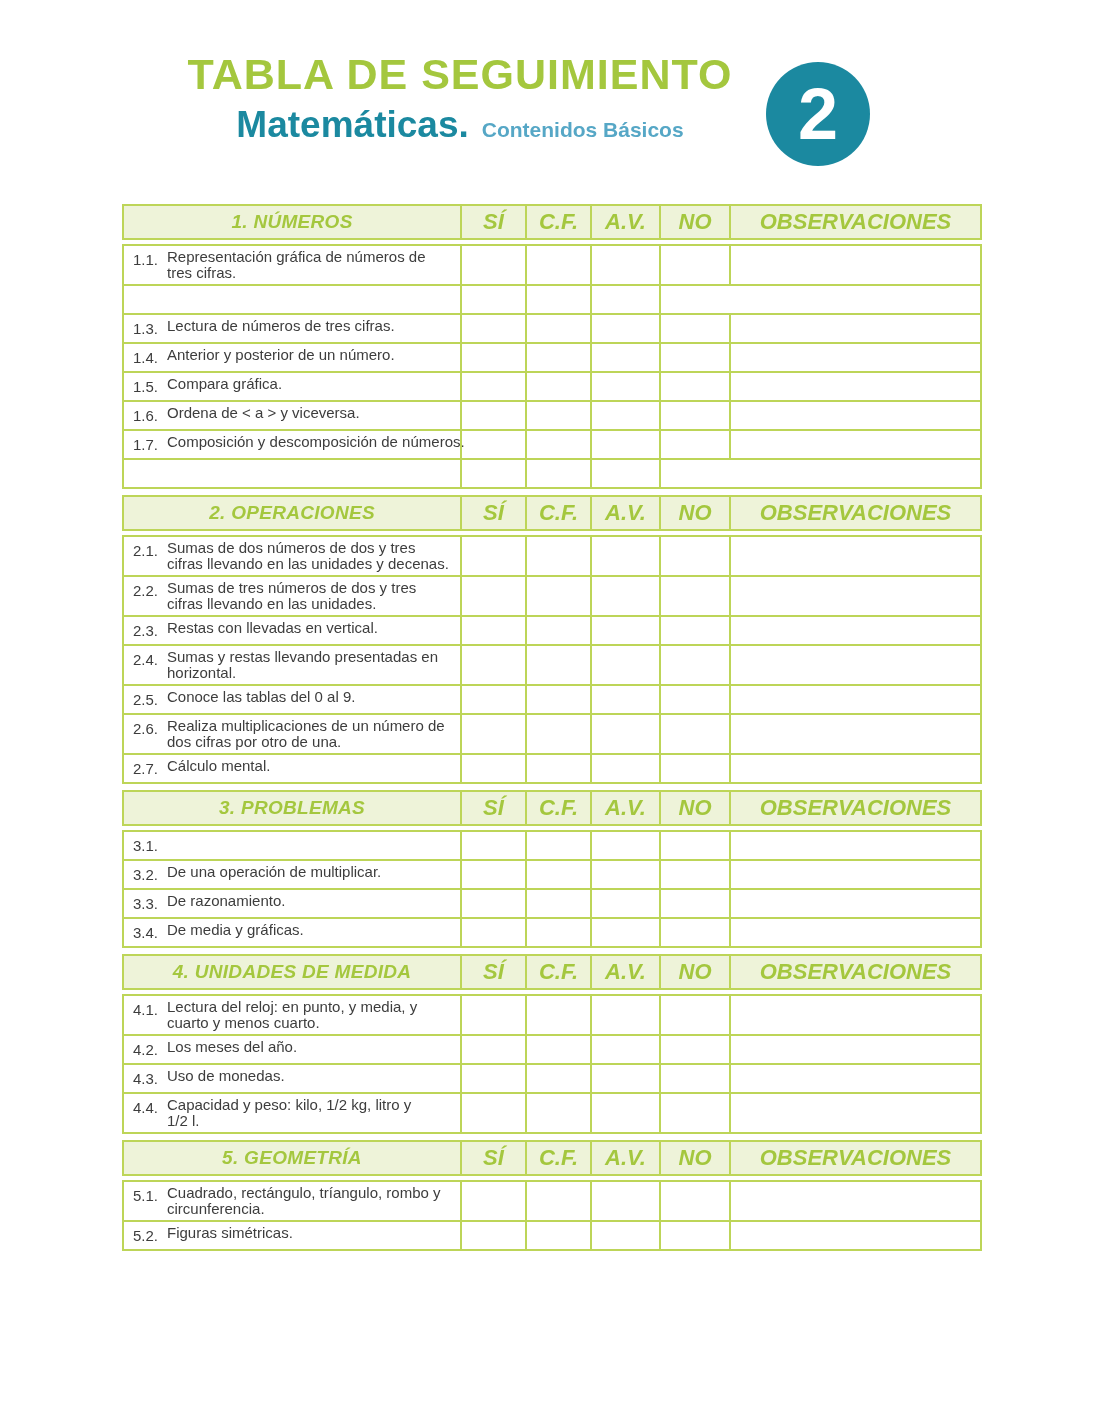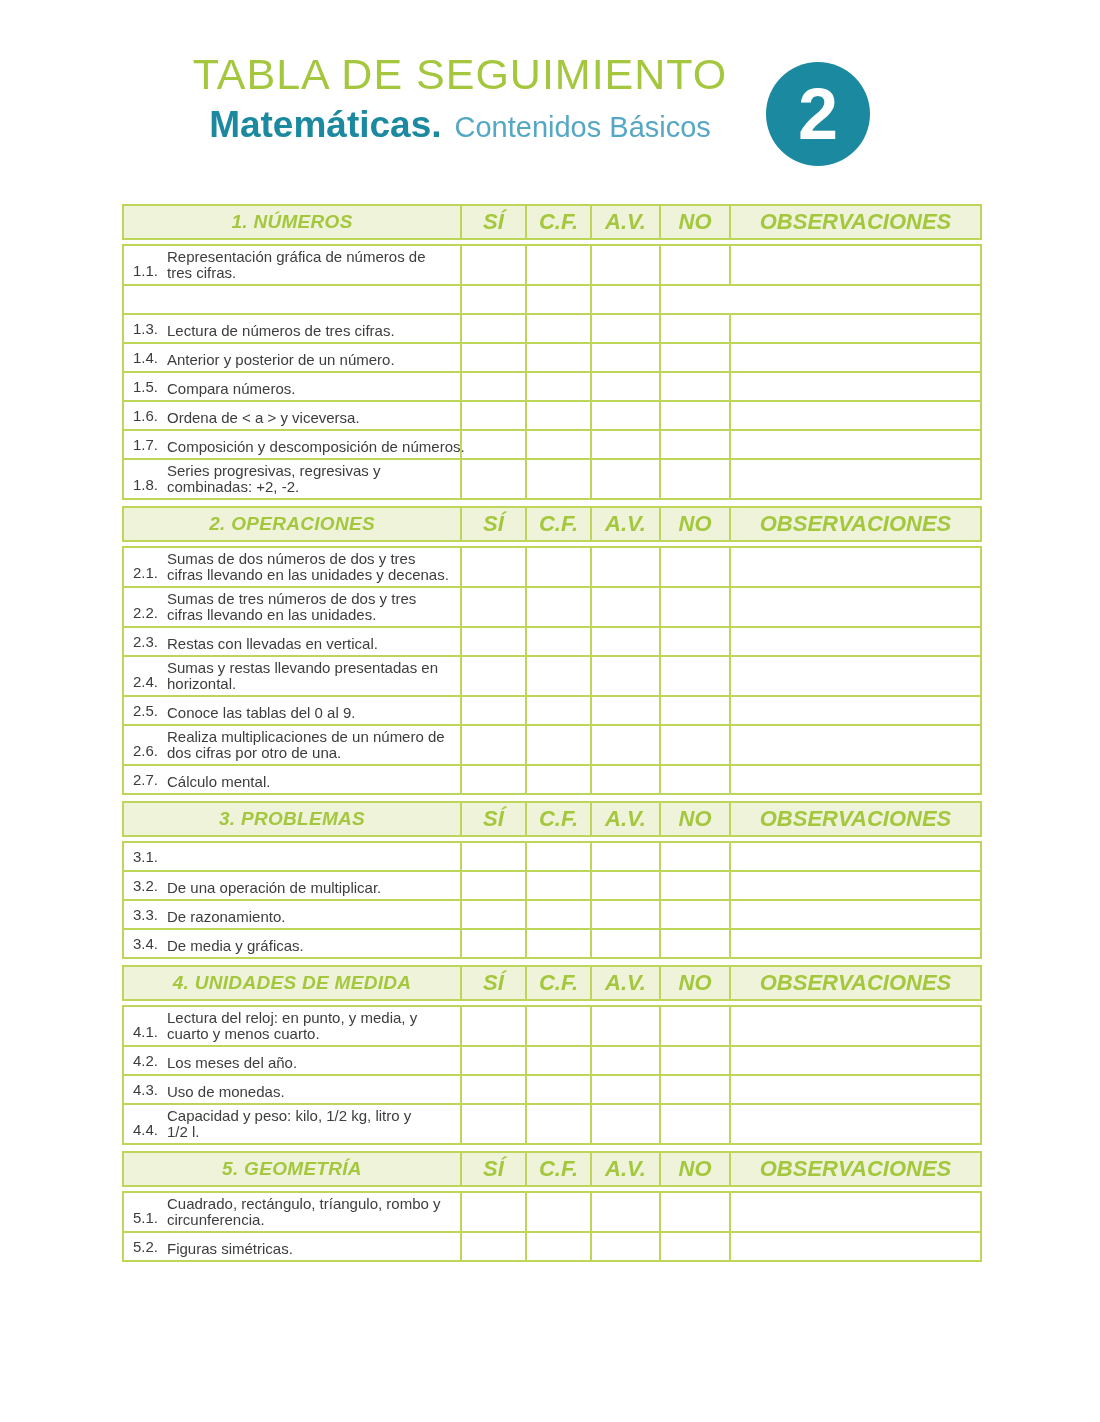--- a/index.html
+++ b/index.html
@@ -10,46 +10,46 @@
     --lblue:#56a7c6;
     --text:#3d3d3d;
   }
   html,body{margin:0;padding:0;background:#fff;}
   body{font-family:"Liberation Sans", sans-serif;}
   .page{position:relative;width:1100px;height:1422px;background:#fff;overflow:hidden;}
 
   
   .header{position:absolute;left:0;top:0;width:100%;height:204px;}
   .title-block{position:absolute;left:130px;top:52px;width:660px;text-align:center;}
-  .main-title{margin:0;font-size:43px;font-weight:normal;color:var(--accent,#a4c73e);
+  .main-title{margin:0;font-size:43px;font-weight:bold;color:var(--accent,#a4c73e);
               letter-spacing:1px;line-height:1.05;}
   .subtitle-line{margin-top:7px;display:flex;align-items:baseline;justify-content:center;gap:13px;text-align:center;}
   .subject{font-size:37px;font-weight:bold;color:var(--teal,#1b89a0);}
-  .subtitle-text{font-size:29px;font-weight:normal;color:var(--lblue,#56a7c6);}
+  .subtitle-text{font-size:21px;font-weight:bold;color:var(--lblue,#56a7c6);}
   .badge{position:absolute;left:766px;top:62px;width:104px;height:104px;border-radius:50%;
          background:var(--teal,#1b89a0);display:flex;align-items:center;justify-content:center;}
   .badge span{color:#fff;font-size:72px;font-weight:bold;line-height:1;}
 
   
   .table-area{position:absolute;left:122px;top:204px;width:860px;}
   .sec{margin-bottom:6px;}
   .sec-head,.row{display:grid;grid-template-columns:336px 65px 65px 69px 70px auto;}
   .sec-head{border:2px solid var(--border,#bdd558);background:var(--headbg,#eef3d9);
             height:36px;box-sizing:border-box;margin-bottom:4px;font-style:italic;}
   .sec-head > div{display:flex;align-items:center;justify-content:center;box-sizing:border-box;}
   .sec-head > div + div{border-left:2px solid var(--border,#bdd558);}
   .sec-title{font-size:19px;font-weight:bold;color:var(--accent,#a4c73e);letter-spacing:0.3px;}
   .col-label{font-size:22px;font-weight:bold;color:var(--accent,#a4c73e);}
 
   .sec-body{border:2px solid var(--border,#bdd558);background:#fff;}
   .row{min-height:27px;}
   .row + .row{border-top:2px solid var(--border,#bdd558);}
   .row > div{box-sizing:border-box;}
   .row > div + div{border-left:2px solid var(--border,#bdd558);}
-  .desc{display:flex;align-items:flex-end;padding:3px 4px 3px 9px;}
+  .desc{display:flex;align-items:flex-start;padding:3px 4px 3px 9px;}
   .num{flex:0 0 34px;width:34px;color:var(--text,#3d3d3d);font-size:15px;line-height:21px;}
   .txt{color:var(--text,#3d3d3d);font-size:15px;line-height:16px;white-space:pre;}
 </style>
 </head>
 <body>
 
 <div class="page">
 
   <header class="header">
     <div class="title-block">
@@ -116,21 +116,21 @@
     <div class="box"></div>
     <div class="box"></div>
     <div class="box"></div>
     <div class="box"></div>
     <div class="box"></div>
   </div>
 
   <div class="row">
     <div class="desc">
       <span class="num">1.5.</span>
-      <span class="txt">Compara números.</span>
+      <span class="txt">Compara gráfica.</span>
     </div>
     <div class="box"></div>
     <div class="box"></div>
     <div class="box"></div>
     <div class="box"></div>
     <div class="box"></div>
   </div>
 
   <div class="row">
     <div class="desc">
@@ -150,25 +150,20 @@
       <span class="txt">Composición y descomposición de números.</span>
     </div>
     <div class="box"></div>
     <div class="box"></div>
     <div class="box"></div>
     <div class="box"></div>
     <div class="box"></div>
   </div>
 
   <div class="row">
-    <div class="desc">
-      <span class="num">1.8.</span>
-      <span class="txt">Series progresivas, regresivas y
-combinadas: +2, -2.</span>
-    </div>
     <div class="box"></div>
     <div class="box"></div>
     <div class="box"></div>
     <div class="box"></div>
     <div class="box"></div>
   </div>
 </div>
   </section>
 
   <section class="sec">

